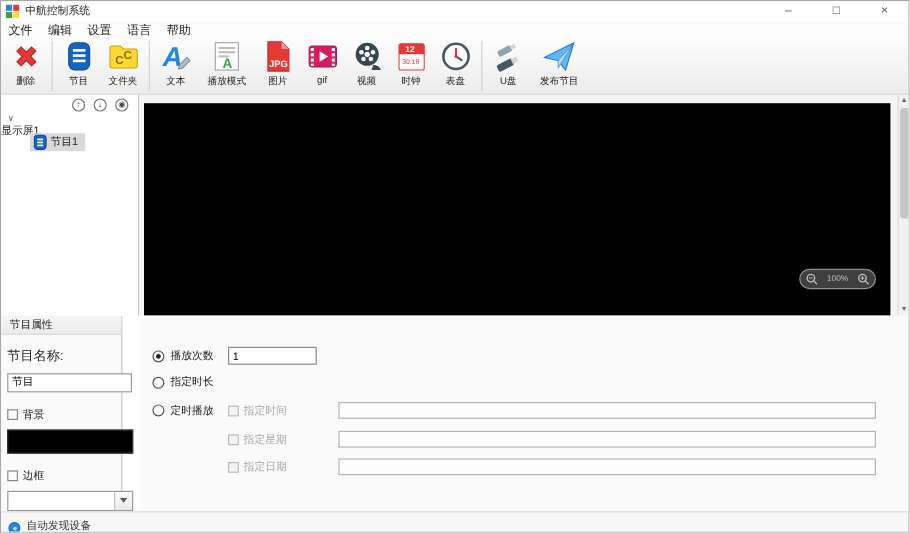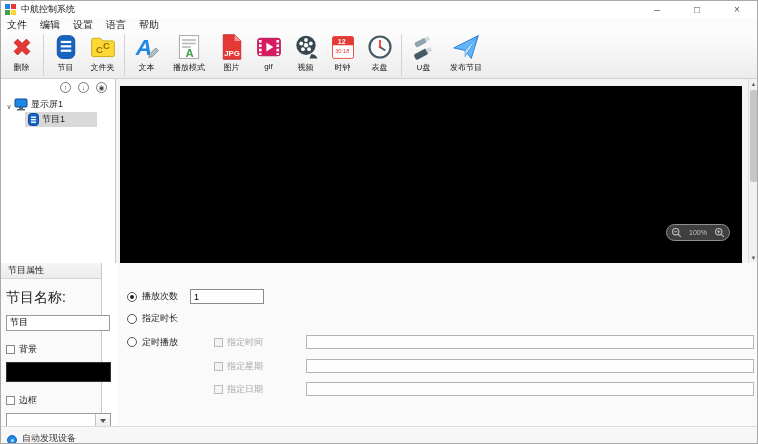--- a/index.html
+++ b/index.html
@@ -33,25 +33,25 @@
   .tb-item svg { width:28px; height:28px; }
   .tb-label { font-size:8px; color:#222; white-space:nowrap; margin-top:1px; }
   .tb-sep { width:1px; height:42px; background:#d2d2d2; margin:1px 3px 0 3px; }
 
   
   .tree-panel { position:absolute; left:0; top:78px; width:115px; height:184px;
                 background:#fff; border-right:1px solid #c8c8c8; }
   .tree-toolbtns { display:flex; justify-content:flex-end; gap:7px; padding:3px 8px 2px 0; }
   .circ-btn { width:11px; height:11px; border:1px solid #777; border-radius:50%;
               font-size:7px; line-height:9px; text-align:center; color:#444; background:#fff; }
-  .tree-row { display:flex; align-items:flex-end; height:16px; font-size:9px; color:#222; }
+  .tree-row { display:flex; align-items:flex-start; height:16px; font-size:9px; color:#222;flex-direction:column; }
   .tree-row .chev { width:10px; text-align:center; font-size:7px; color:#555; margin-left:3px; }
   .tree-row svg { margin-right:3px; }
   .tree-row.child { padding-left:24px; }
-  .tree-sel { background:#d9d9d9; display:flex; align-items:center; padding:1px 32px 1px 3px; }
+  .tree-sel { background:#d9d9d9; display:flex; align-items:center; padding:1px 6px 1px 3px; }
 
   .preview { position:absolute; left:115px; top:78px; width:643px; height:184px; background:#f4f4f4; }
   .canvas { position:absolute; left:4px; top:7px; width:622px; height:177px; background:#000; }
   .zoom-pill { position:absolute; right:12px; bottom:22px; width:64px; height:17px;
                background:#3f3f3f; border:1px solid #8f8f8f; border-radius:9px;
                display:flex; align-items:center; justify-content:space-between; padding:0 4px; }
   .zoom-pill svg { width:11px; height:11px; }
   .zoom-label { font-size:7px; color:#c0c0c0; }
   .vscroll { position:absolute; right:1px; top:0; width:10px; height:184px; background:#f1f1f1;
              border-left:1px solid #ddd; }
@@ -60,21 +60,21 @@
                     background:#c6c6c6; border-radius:3px; }
   .vscroll .arr.down { position:absolute; bottom:0; width:100%; }
 
   
   .props-panel { position:absolute; left:0; top:262px; width:101px; height:163px;
                  background:#fafafa; border-right:1px solid #c8c8c8; }
   .panel-header { height:16px; background:linear-gradient(#f6f6f6,#ebebeb);
                   border-bottom:1px solid #d5d5d5; font-size:9px; color:#222;
                   display:flex; align-items:center; padding-left:7px; }
   .props-body { padding:10px 5px 0 5px; }
-  .field-label { font-size:14px; color:#222; margin-bottom:4px; }
+  .field-label { font-size:11px; color:#222; margin-bottom:4px; }
   .text-input { width:104px; height:16px; border:1px solid #9a9a9a; background:#fff;
                 font-size:9px; padding:0 3px; font-family:"Liberation Sans",sans-serif; }
   .check-row { display:flex; align-items:center; margin-top:12px; }
   .checkbox { width:9px; height:9px; border:1px solid #888; background:#fff; margin-right:4px; }
   .checkbox.dis { border-color:#bbb; background:#f4f4f4; }
   .check-label { font-size:9px; color:#222; }
   .check-label.dis { color:#a8a8a8; }
   .swatch { width:105px; height:20px; background:#000; margin-top:6px; border:1px solid #333; }
   .combo { width:105px; height:17px; border:1px solid #9a9a9a; background:#fff;
            margin-top:6px; position:relative; }
@@ -95,21 +95,21 @@
               font-size:9px; padding:0 3px; font-family:"Liberation Sans",sans-serif; }
   .spin-wrap { position:relative; }
   .spin-wrap .pm-input { color:#999; padding-right:16px; }
   .spinner { position:absolute; right:1px; top:1px; width:13px; height:13px; background:#f2f2f2;
              border-left:1px solid #c5c5c5; display:flex; flex-direction:column;
              align-items:center; justify-content:center; gap:2px; }
   .tri-up-s { width:0; height:0; border-left:3px solid transparent; border-right:3px solid transparent;
               border-bottom:4px solid #444; }
   .tri-down-s { width:0; height:0; border-left:3px solid transparent; border-right:3px solid transparent;
                 border-top:4px solid #444; }
-  .sub-check { display:flex; align-items:center; width:92px;margin-left:24px; }
+  .sub-check { display:flex; align-items:center; width:92px; }
   .long-input { width:448px; height:14px; border:1px solid #b5b5b5; background:#fdfdfd; }
 
   
   .statusbar { position:absolute; left:0; top:425px; width:100%; height:19px; background:#f7f7f7;
                border-top:1px solid #dcdcdc; display:flex; align-items:flex-end; padding-left:6px; }
   .status-icon { width:10px; height:10px; border-radius:50%; background:#1e88e5;
                  border:1px solid #1565c0; margin-right:5px; position:relative; }
   .status-icon::after { content:""; position:absolute; left:3px; top:3px; width:3px; height:3px;
                         border-radius:50%; background:#bbdefb; }
   .status-text { font-size:9px; color:#333; }

